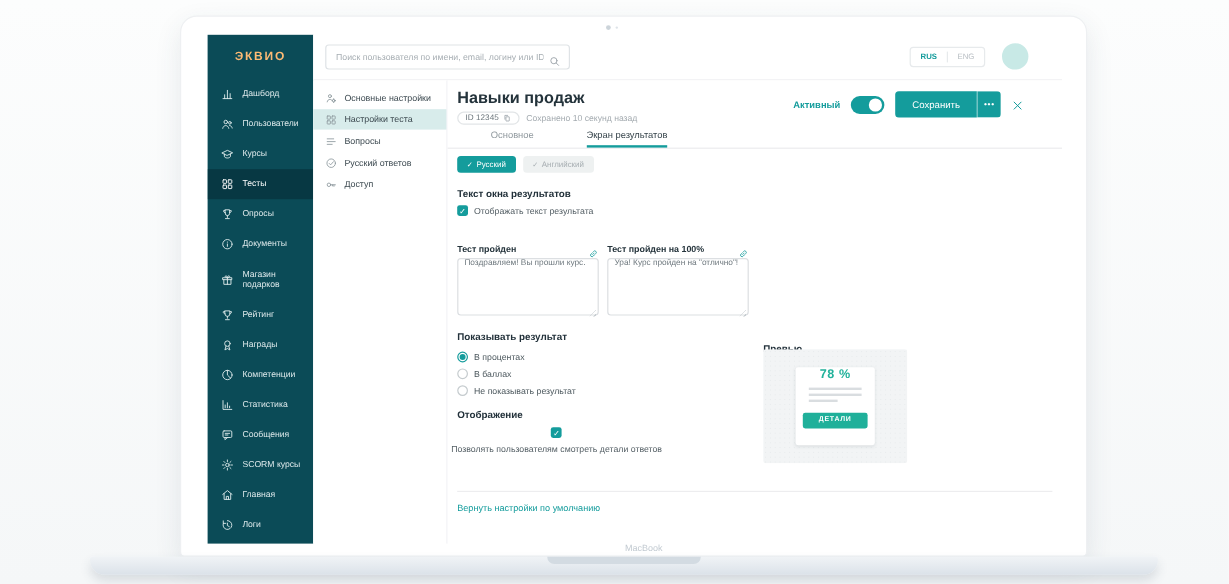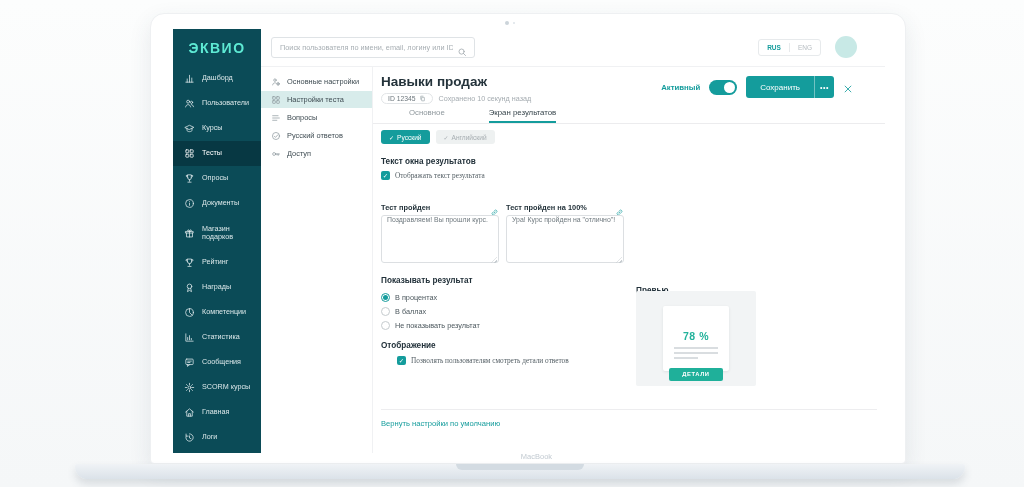--- a/index.html
+++ b/index.html
@@ -24,21 +24,21 @@
   .notch { position:absolute; left:50%; transform:translateX(-50%); top:0;
            width:128px; height:6px; background:#d3dbe2; border-radius:0 0 9px 9px; }
 
   
   .app { position:absolute; left:22px; top:15px; width:712px; height:424px; background:#fff; }
 
   
   .sidebar { position:absolute; left:0; top:0; width:88px; height:424px;
              background:#0b4b57; overflow:hidden; }
   .logo { height:37px; display:flex; align-items:center; justify-content:center;
-          color:#5eead4; font-size:14px; font-weight:bold; letter-spacing:1.5px; }
+          color:#fdba74; font-size:10px; font-weight:bold; letter-spacing:1.5px; }
   .srow { display:flex; align-items:center; gap:7px; height:25px; padding-left:11px;
           color:#dce8ea; font-size:7.2px; cursor:pointer; }
   .srow.tall { height:34px; }
   .srow.active { background:#073843; color:#fff; }
   .sico { flex:0 0 11px; height:11px; display:flex; align-items:center; }
   .sico svg { width:11px; height:11px; fill:none; stroke:currentColor; stroke-width:1.7;
               stroke-linecap:round; stroke-linejoin:round; }
   .slab { line-height:1.15; }
 
   
@@ -107,21 +107,21 @@
   .chip.on { background:#149c9c; color:#fff; }
   .chip.off { background:#eef1f1; color:#a7aeb2; }
   .chk-g::before { content:"✓"; font-size:6px; }
 
   .h2 { position:absolute; font-size:8.2px; font-weight:bold; color:#22313a; }
   .cbrow { position:absolute; display:flex; align-items:center; gap:5px; }
   .cbox { width:9px; height:9px; background:#149c9c; border-radius:2px; color:#fff;
           display:flex; align-items:center; justify-content:center; font-size:6.5px;
           cursor:pointer; }
   .cbox::before { content:"✓"; }
-  .cblab { font-size:7.3px; color:#525d63;font-family:Liberation Serif, serif; }
+  .cblab { font-size:7.3px; color:#525d63; }
 
   .fields { position:absolute; left:8px; top:134px; display:grid;
             grid-template-columns:repeat(3,118px); column-gap:7px; }
   .flabrow { display:flex; align-items:center; justify-content:space-between; height:12px; }
   .flabel { font-size:7.4px; font-weight:bold; color:#24333b; }
   .lnk { width:9px; height:9px; cursor:pointer; }
   .lnk svg { width:9px; height:9px; fill:none; stroke:#149c9c; stroke-width:1.8;
              stroke-linecap:round; }
   .tawrap { position:relative; margin-top:2px; }
   .tawrap textarea { width:118px; height:48px; resize:none; border:1px solid #dcdfe2;
@@ -136,21 +136,21 @@
   .radio.sel { border:1px solid #149c9c; display:flex; align-items:center; justify-content:center; }
   .radio.sel::before { content:""; width:5px; height:5px; border-radius:50%; background:#149c9c; }
   .radlab { font-size:7.3px; color:#4b575d; }
 
   .pvcard { position:absolute; left:263px; top:224px; width:120px; height:95px;
             background:#f2f4f5; border-radius:2px;
             background-image:radial-gradient(#e7eaec 0.5px, transparent 0.6px);
             background-size:4px 4px; }
   .pvinner { position:absolute; left:27px; top:15px; width:66px; height:65px; background:#fff;
             border-radius:2px; box-shadow:0 1px 3px rgba(40,60,70,.10); text-align:center;
-            padding-top:24px; }
+            padding-top:0; }
   .pvpct { font-size:10.5px; font-weight:bold; color:#23b29b; letter-spacing:.5px; }
   .pvlines { width:44px; margin:5px auto 0; }
   .pvlines i { display:block; height:2px; background:#d9dde0; margin-bottom:3px; }
   .pvlines i:last-child { width:24px; }
   .pvbtn { margin:2px auto 0; width:54px; height:13px; background:#1fb09a; color:#fff;
            border:0; border-radius:2px; font-size:5.8px; font-weight:bold; letter-spacing:.6px;
            font-family:"Liberation Sans",sans-serif; cursor:pointer; }
 
   .divider { position:absolute; left:8px; top:342px; width:496px; height:1px; background:#ededef; }
   .reset { position:absolute; left:8px; top:352px; font-size:7.6px; color:#149c9c; cursor:pointer; }
@@ -460,21 +460,21 @@
         <div class="radiorow" style="left:8px; top:240px;">
           <span class="radio"></span>
           <span class="radlab">В баллах</span>
         </div>
         <div class="radiorow" style="left:8px; top:254px;">
           <span class="radio"></span>
           <span class="radlab">Не показывать результат</span>
         </div>
 
         <div class="h2" style="left:8px; top:274px;">Отображение</div>
-        <div class="cbrow" style="left:24px; top:289px;">
+        <div class="cbrow" style="left:3px; top:289px;flex-direction:column;">
           <span class="cbox"></span>
           <span class="cblab">Позволять пользователям смотреть детали ответов</span>
         </div>
 
         <div class="h2" style="left:263px; top:219px;">Превью</div>
         <div class="pvcard">
           <div class="pvinner">
             <div class="pvpct">78 %</div>
             <div class="pvlines">
                 <i></i>

